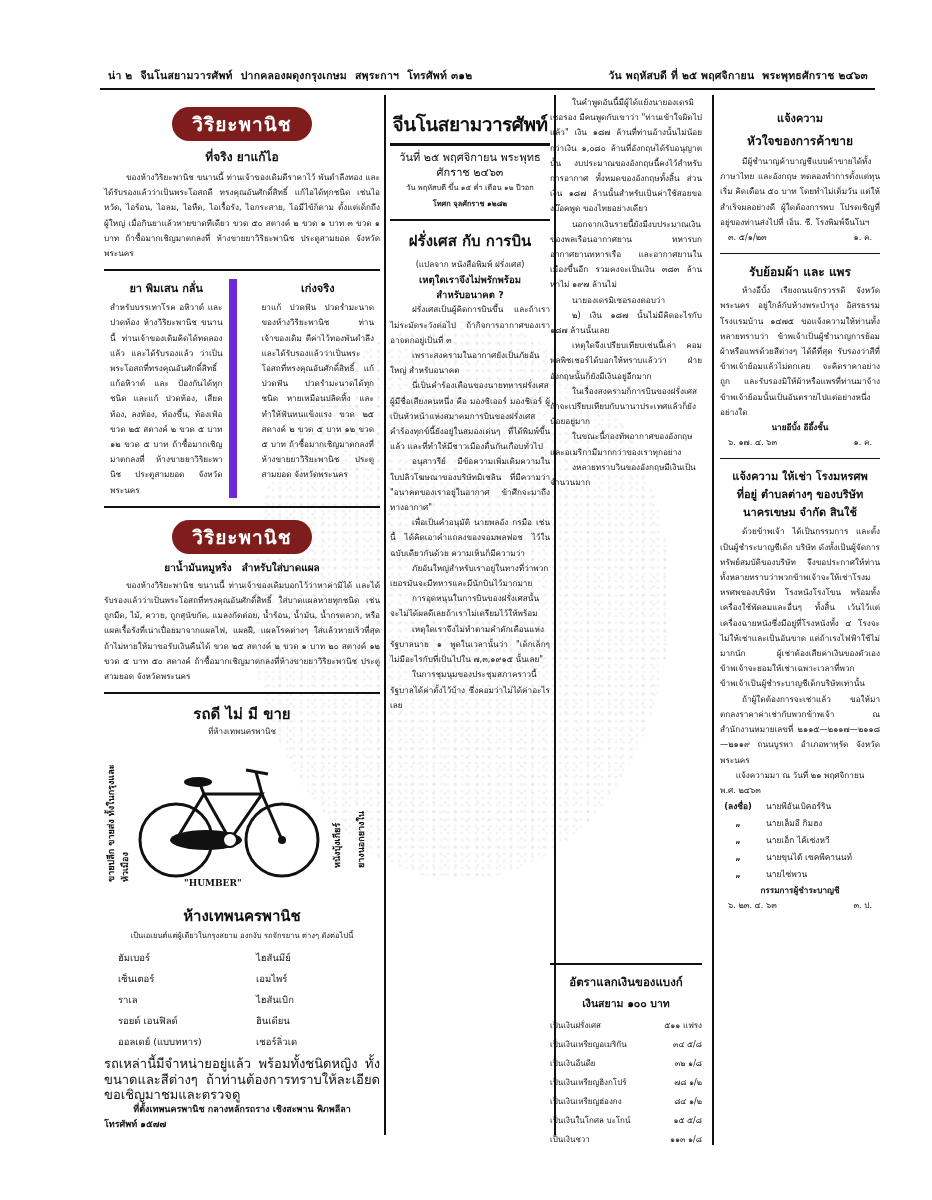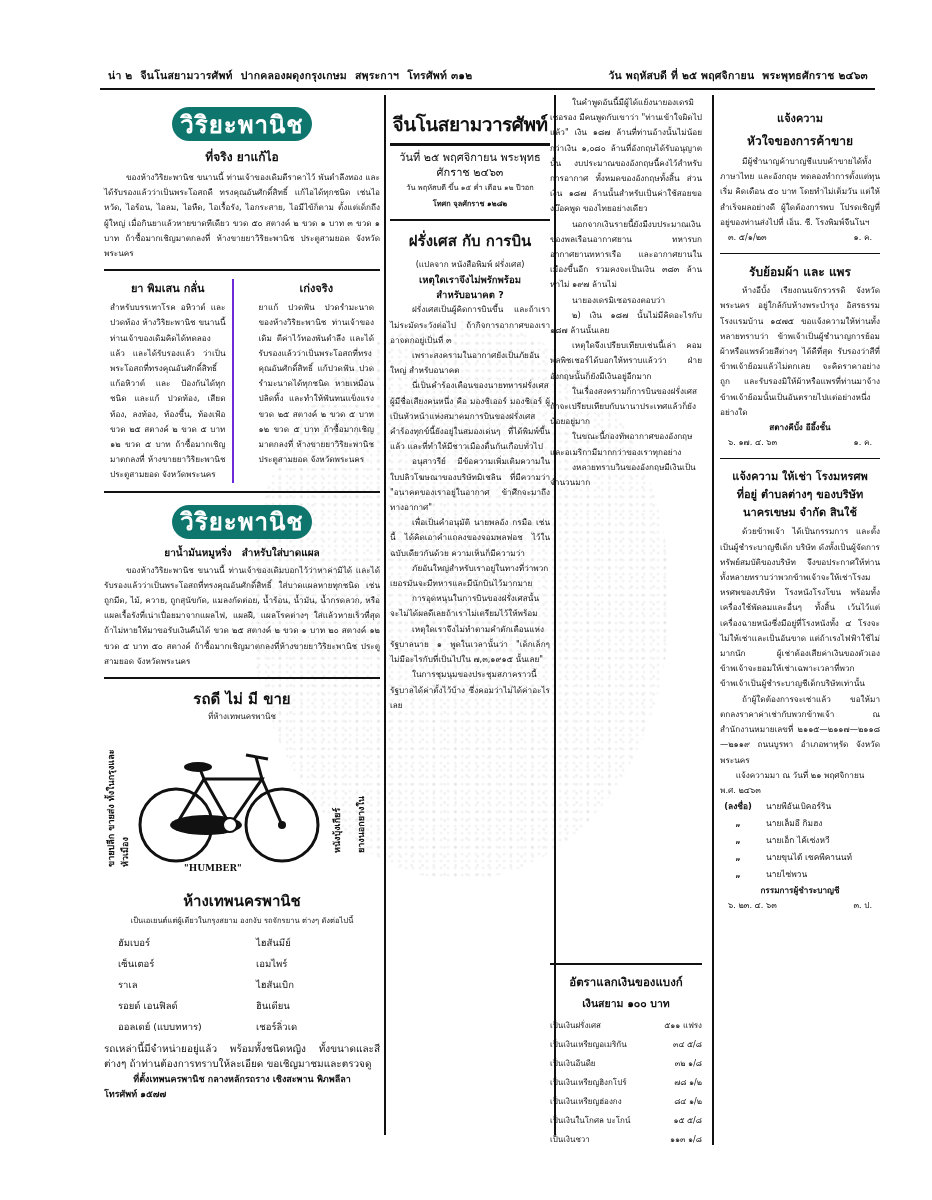--- a/index.html
+++ b/index.html
@@ -29,30 +29,30 @@
   .col2 { left: 384px; width: 160px; border-left: 2px solid #111; border-right: 2px solid #111; padding: 0 4px; height: 1040px; }
   .col3 { left: 550px; width: 152px; }
   .col4 { left: 712px; width: 160px; border-left: 2px solid #111; padding-left: 6px; height: 1050px; }
 
   .t { font-family: "DejaVu Sans", sans-serif; font-size: 8.2px; line-height: 15.2px; text-align: justify; }
   .ind { text-indent: 22px; }
   .center { text-align: center; }
   .bold { font-weight: bold; }
 
   .banner {
-    margin: 12px auto 6px; width: 140px; height: 34px; background: #0f766e; color: #fff;
+    margin: 12px auto 6px; width: 140px; height: 34px; background: #7f1d1d; color: #fff;
     border-radius: 18px; display: flex; align-items: center; justify-content: center;
-    font-family: "DejaVu Serif", serif; font-size: 24px; font-weight: bold; letter-spacing: 1px;
+    font-family: "DejaVu Serif", serif; font-size: 19px; font-weight: bold; letter-spacing: 1px;
   }
   .h1 { font-family: "DejaVu Sans", sans-serif; font-weight: bold; text-align: center; }
   .rule { height: 2px; background: #111; margin: 8px 0; }
   .rule.thin { height: 1px; }
   .two { display: flex; }
   .two > div { flex: 1; padding: 0 6px; }
-  .two > div + div { border-left: 2px solid #6d28d9; padding-left: 25px; }
+  .two > div + div { border-left: 8px solid #6d28d9; padding-left: 25px; }
 
   .masthead {
     font-family: "DejaVu Serif", serif; font-size: 19px; font-weight: bold; text-align: center;
     letter-spacing: -0.5px; margin-top: 14px; border-bottom: 3px solid #111; padding-bottom: 4px;
   }
   .bike-area { position: relative; height: 160px; }
   .bike { position: absolute; left: 30px; top: 20px; }
   .vert { position: absolute; writing-mode: vertical-rl; transform: rotate(180deg); font-family: "DejaVu Sans", sans-serif; font-size: 9px; font-weight: bold; }
   .brand-table { width: 100%; font-family: "DejaVu Sans", sans-serif; font-size: 9.5px; border-collapse: collapse; margin: 4px 0 4px 14px; }
   .brand-table td { padding: 3px 0; width: 50%; }
@@ -152,21 +152,21 @@
         <tr>
             <td>รอยด์ เอนฟิลด์</td>
             <td>ฮินเดียน</td>
           </tr>
         <tr>
             <td>ออลเดย์ (แบบทหาร)</td>
             <td>เชอร์ลิ่วเด</td>
           </tr>
       </tbody>
     </table>
-    <div class="t" style="font-size:10px">รถเหล่านี้มีจำหน่ายอยู่แล้ว พร้อมทั้งชนิดหญิง ทั้งขนาดและสีต่างๆ ถ้าท่านต้องการทราบให้ละเอียด ขอเชิญมาชมและตรวจดู</div>
+    <div class="t" style="font-size:13px">รถเหล่านี้มีจำหน่ายอยู่แล้ว พร้อมทั้งชนิดหญิง ทั้งขนาดและสีต่างๆ ถ้าท่านต้องการทราบให้ละเอียด ขอเชิญมาชมและตรวจดู</div>
     <div class="t bold center" style="font-size:9px">ที่ตั้งเทพนครพานิช   กลางหลักรถราง เชิงสะพาน พิภพลีลา</div>
     <div class="t bold" style="font-size:9px">โทรศัพท์ ๑๕๗๗</div>
   </div>
 
   <div class="col col2">
     <div class="masthead">จีนโนสยามวารศัพท์</div>
     <div class="t center" style="font-size:11px;margin-top:4px">วันที่ ๒๕ พฤศจิกายน พระพุทธศักราช ๒๔๖๓</div>
     <div class="t center" style="font-size:7.4px">วัน พฤหัสบดี ขึ้น ๑๕ ค่ำ เดือน ๑๒ ปีวอก</div>
     <div class="t center bold" style="font-size:7.4px">โทศก จุลศักราช ๑๒๘๒</div>
     <div class="rule"></div>
@@ -238,21 +238,21 @@
     <div class="h1" style="font-size:12px;margin:4px 0">หัวใจของการค้าขาย</div>
     <div class="t ind">มีผู้ชำนาญค้าบาญชีแบบค้าขายได้ทั้งภาษาไทย และอังกฤษ ทดลองทำการตั้งแต่ทุนเริ่ม คิดเดือน ๕๐ บาท โดยทำไม่เต็มวัน แต่ให้สำเร็จผลอย่างดี ผู้ใดต้องการพบ โปรดเชิญที่อยู่ของท่านส่งไปที่ เอ็น. ซี. โรงพิมพ์จีนโนฯ</div>
     <div class="t" style="display:flex;justify-content:space-between;padding:0 8px">
       <span>๓. ๕/๑/๒๓</span>
       <span>๑. ค.</span>
     </div>
     <div class="rule thin"></div>
 
     <div class="h1" style="font-size:12px;margin:6px 0 2px">รับย้อมผ้า และ แพร</div>
     <div class="t ind">ห้างอีบั้ง เรียงถนนจักรวรรดิ จังหวัดพระนคร อยู่ใกล้กับห้างพระบำรุง อิสรธรรม โรงแรมบ้าน ๑๔๗๕ ขอแจ้งความให้ท่านทั้งหลายทราบว่า ข้าพเจ้าเป็นผู้ชำนาญการย้อมผ้าหรือแพรด้วยสีต่างๆ ได้ดีที่สุด รับรองว่าสีที่ข้าพเจ้าย้อมแล้วไม่ตกเลย จะคิดราคาอย่างถูก และรับรองมิให้ผ้าหรือแพรที่ท่านมาจ้างข้าพเจ้าย้อมนั้นเป็นอันตรายไปแต่อย่างหนึ่งอย่างใด</div>
-    <div class="t center bold">สตางคีบั้ง อีอึ้งชั้น</div>
+    <div class="t center bold">นายอีบั้ง อีอึ้งชั้น</div>
     <div class="t" style="display:flex;justify-content:space-between;padding:0 8px">
       <span>๖. ๑๗. ๔. ๖๓</span>
       <span>๑. ค.</span>
     </div>
     <div class="rule thin"></div>
 
     <div class="h1" style="font-size:11px">แจ้งความ ให้เช่า โรงมหรศพ</div>
     <div class="h1" style="font-size:11px">ที่อยู่ ตำบลต่างๆ ของบริษัท</div>
     <div class="h1" style="font-size:11px;margin-bottom:3px">นาครเขษม จำกัด สินใช้</div>
     <p class="t ind" style="margin:0">ด้วยข้าพเจ้า ได้เป็นกรรมการ และตั้งเป็นผู้ชำระบาญชีเด็ก บริษัท ดังทั้งเป็นผู้จัดการทรัพย์สมบัติของบริษัท จึงขอประกาศให้ท่านทั้งหลายทราบว่าพวกข้าพเจ้าจะให้เช่าโรงมหรศพของบริษัท โรงหนังโรงโขน พร้อมทั้งเครื่องใช้พัดลมและอื่นๆ ทั้งสิ้น เว้นไว้แต่เครื่องฉายหนังซึ่งมีอยู่ที่โรงหนังทั้ง ๔ โรงจะไม่ให้เช่าและเป็นอันขาด แต่ถ้าเรงไฟฟ้าใช้ไม่มากนัก ผู้เช่าต้องเสียค่าเงินของตัวเอง ข้าพเจ้าจะยอมให้เช่าเฉพาะเวลาที่พวกข้าพเจ้าเป็นผู้ชำระบาญชีเด็กบริษัทเท่านั้น</p>

